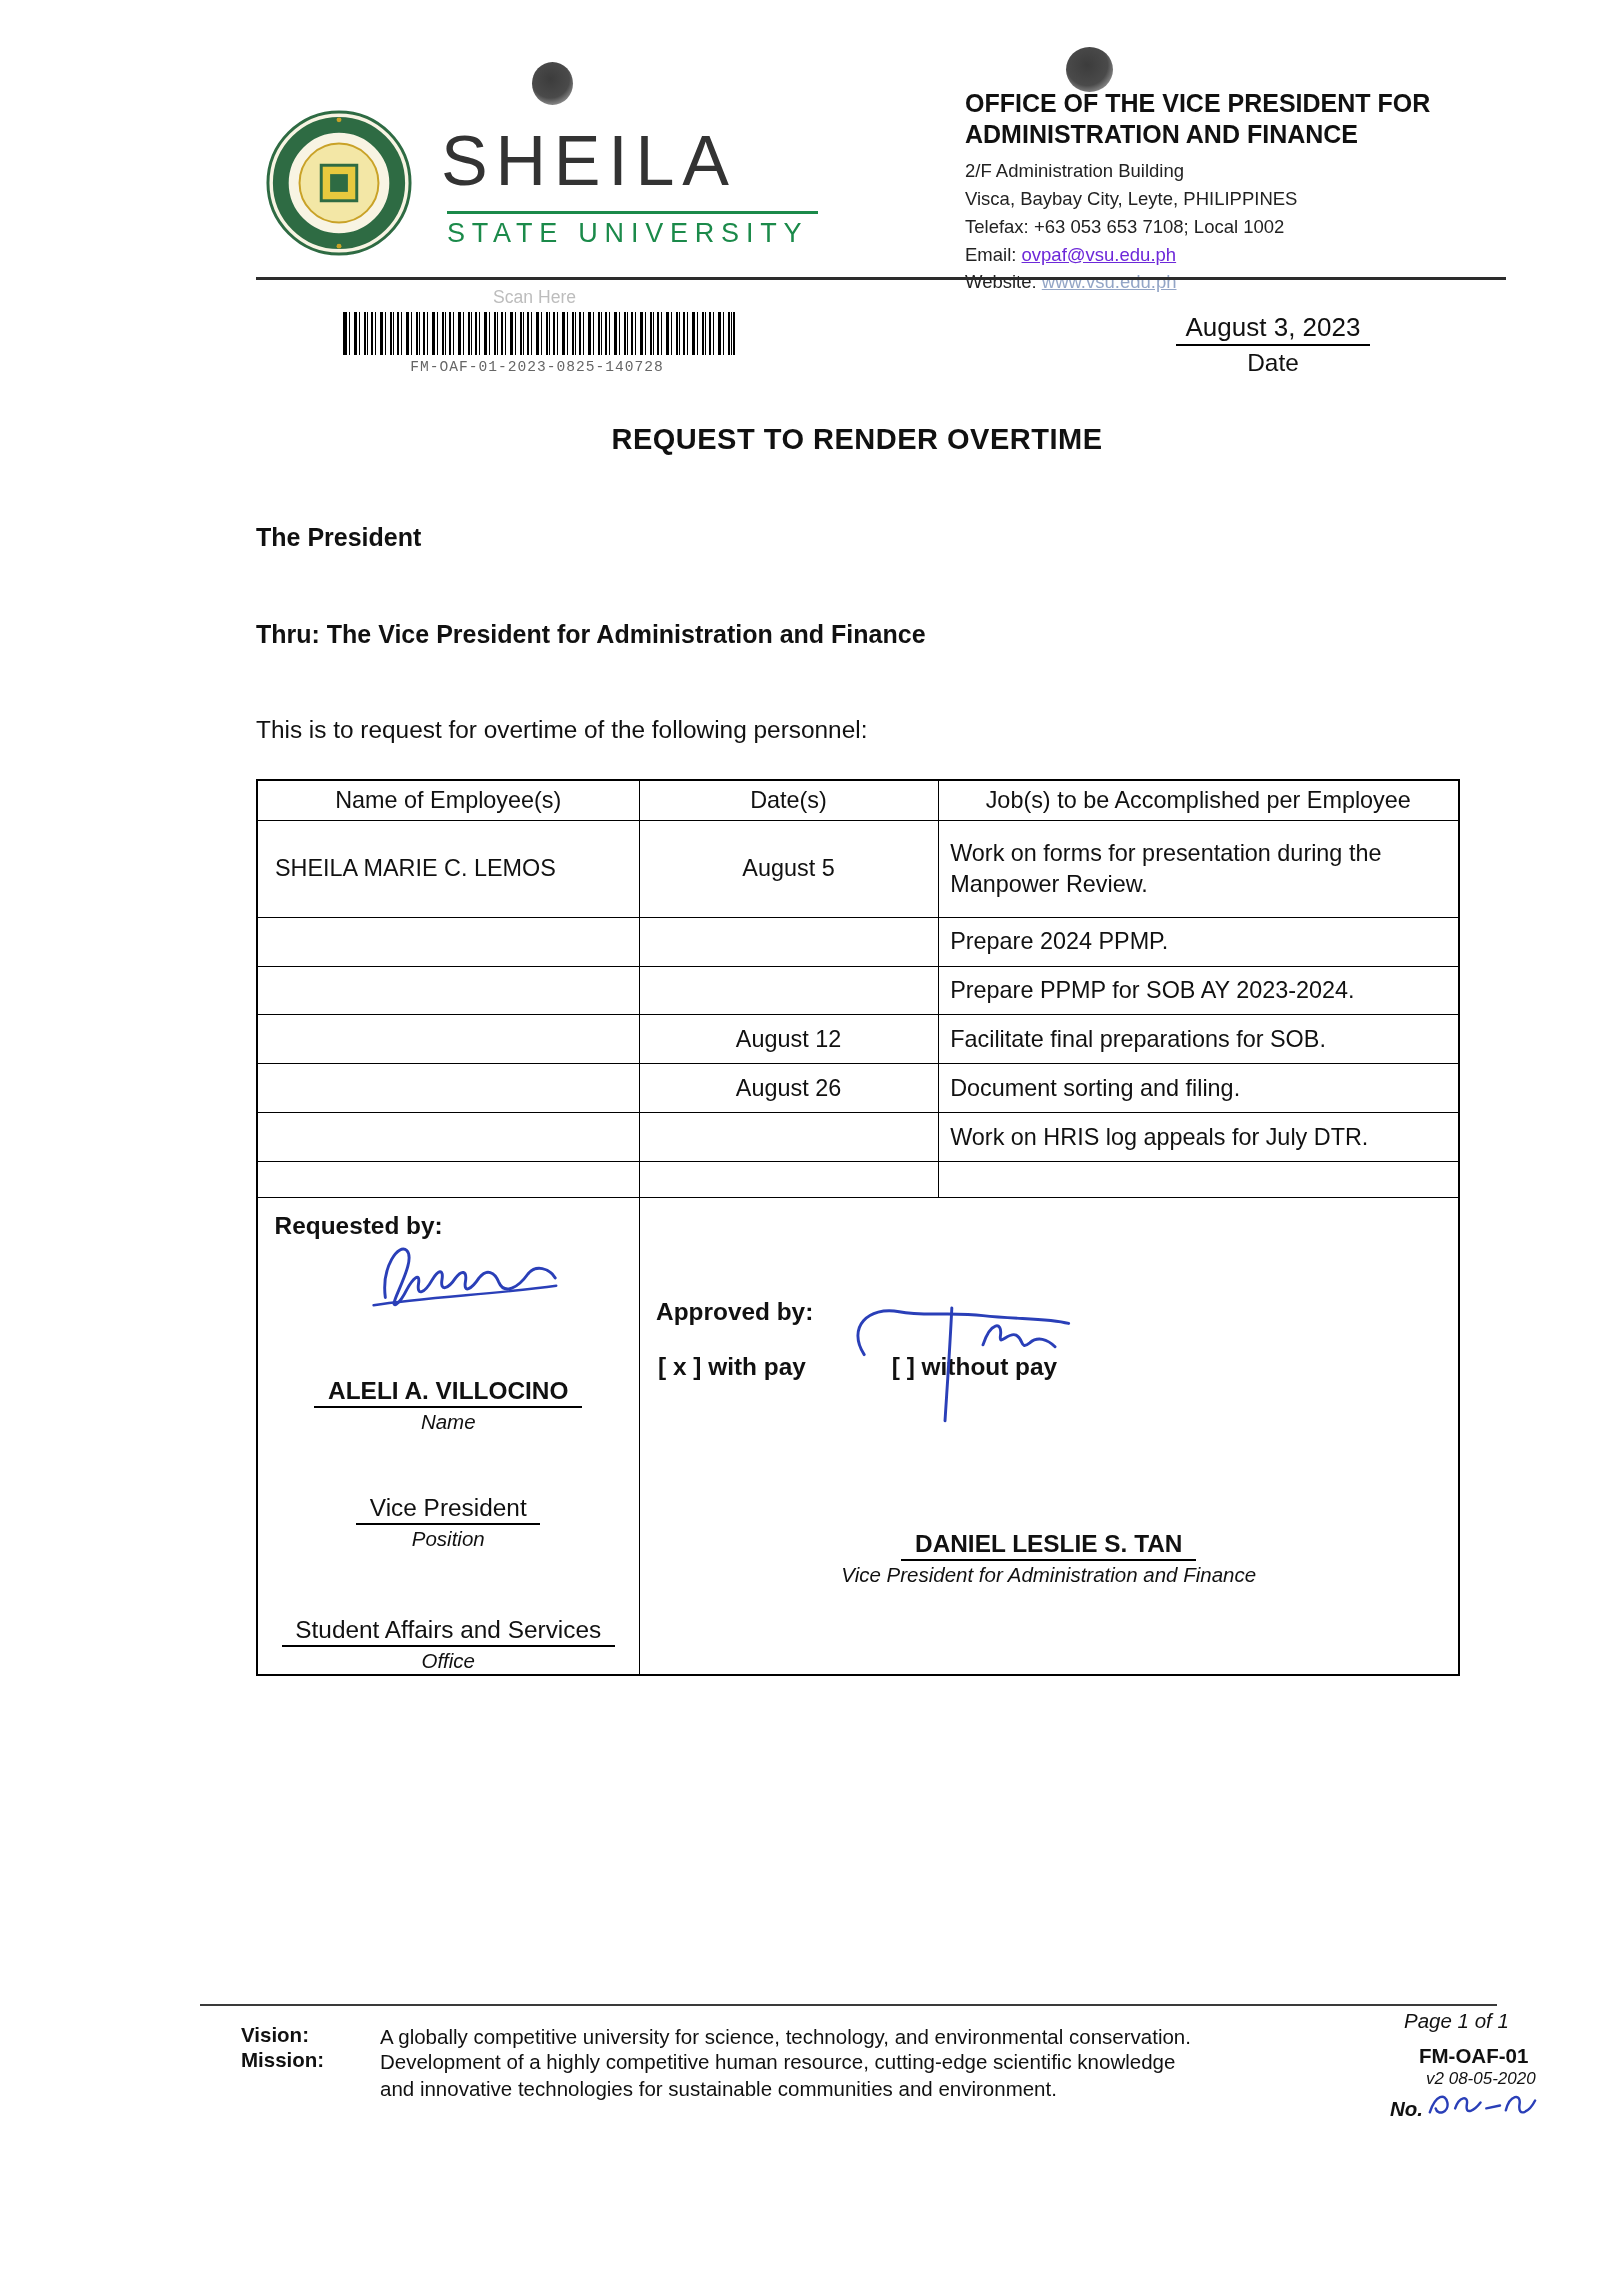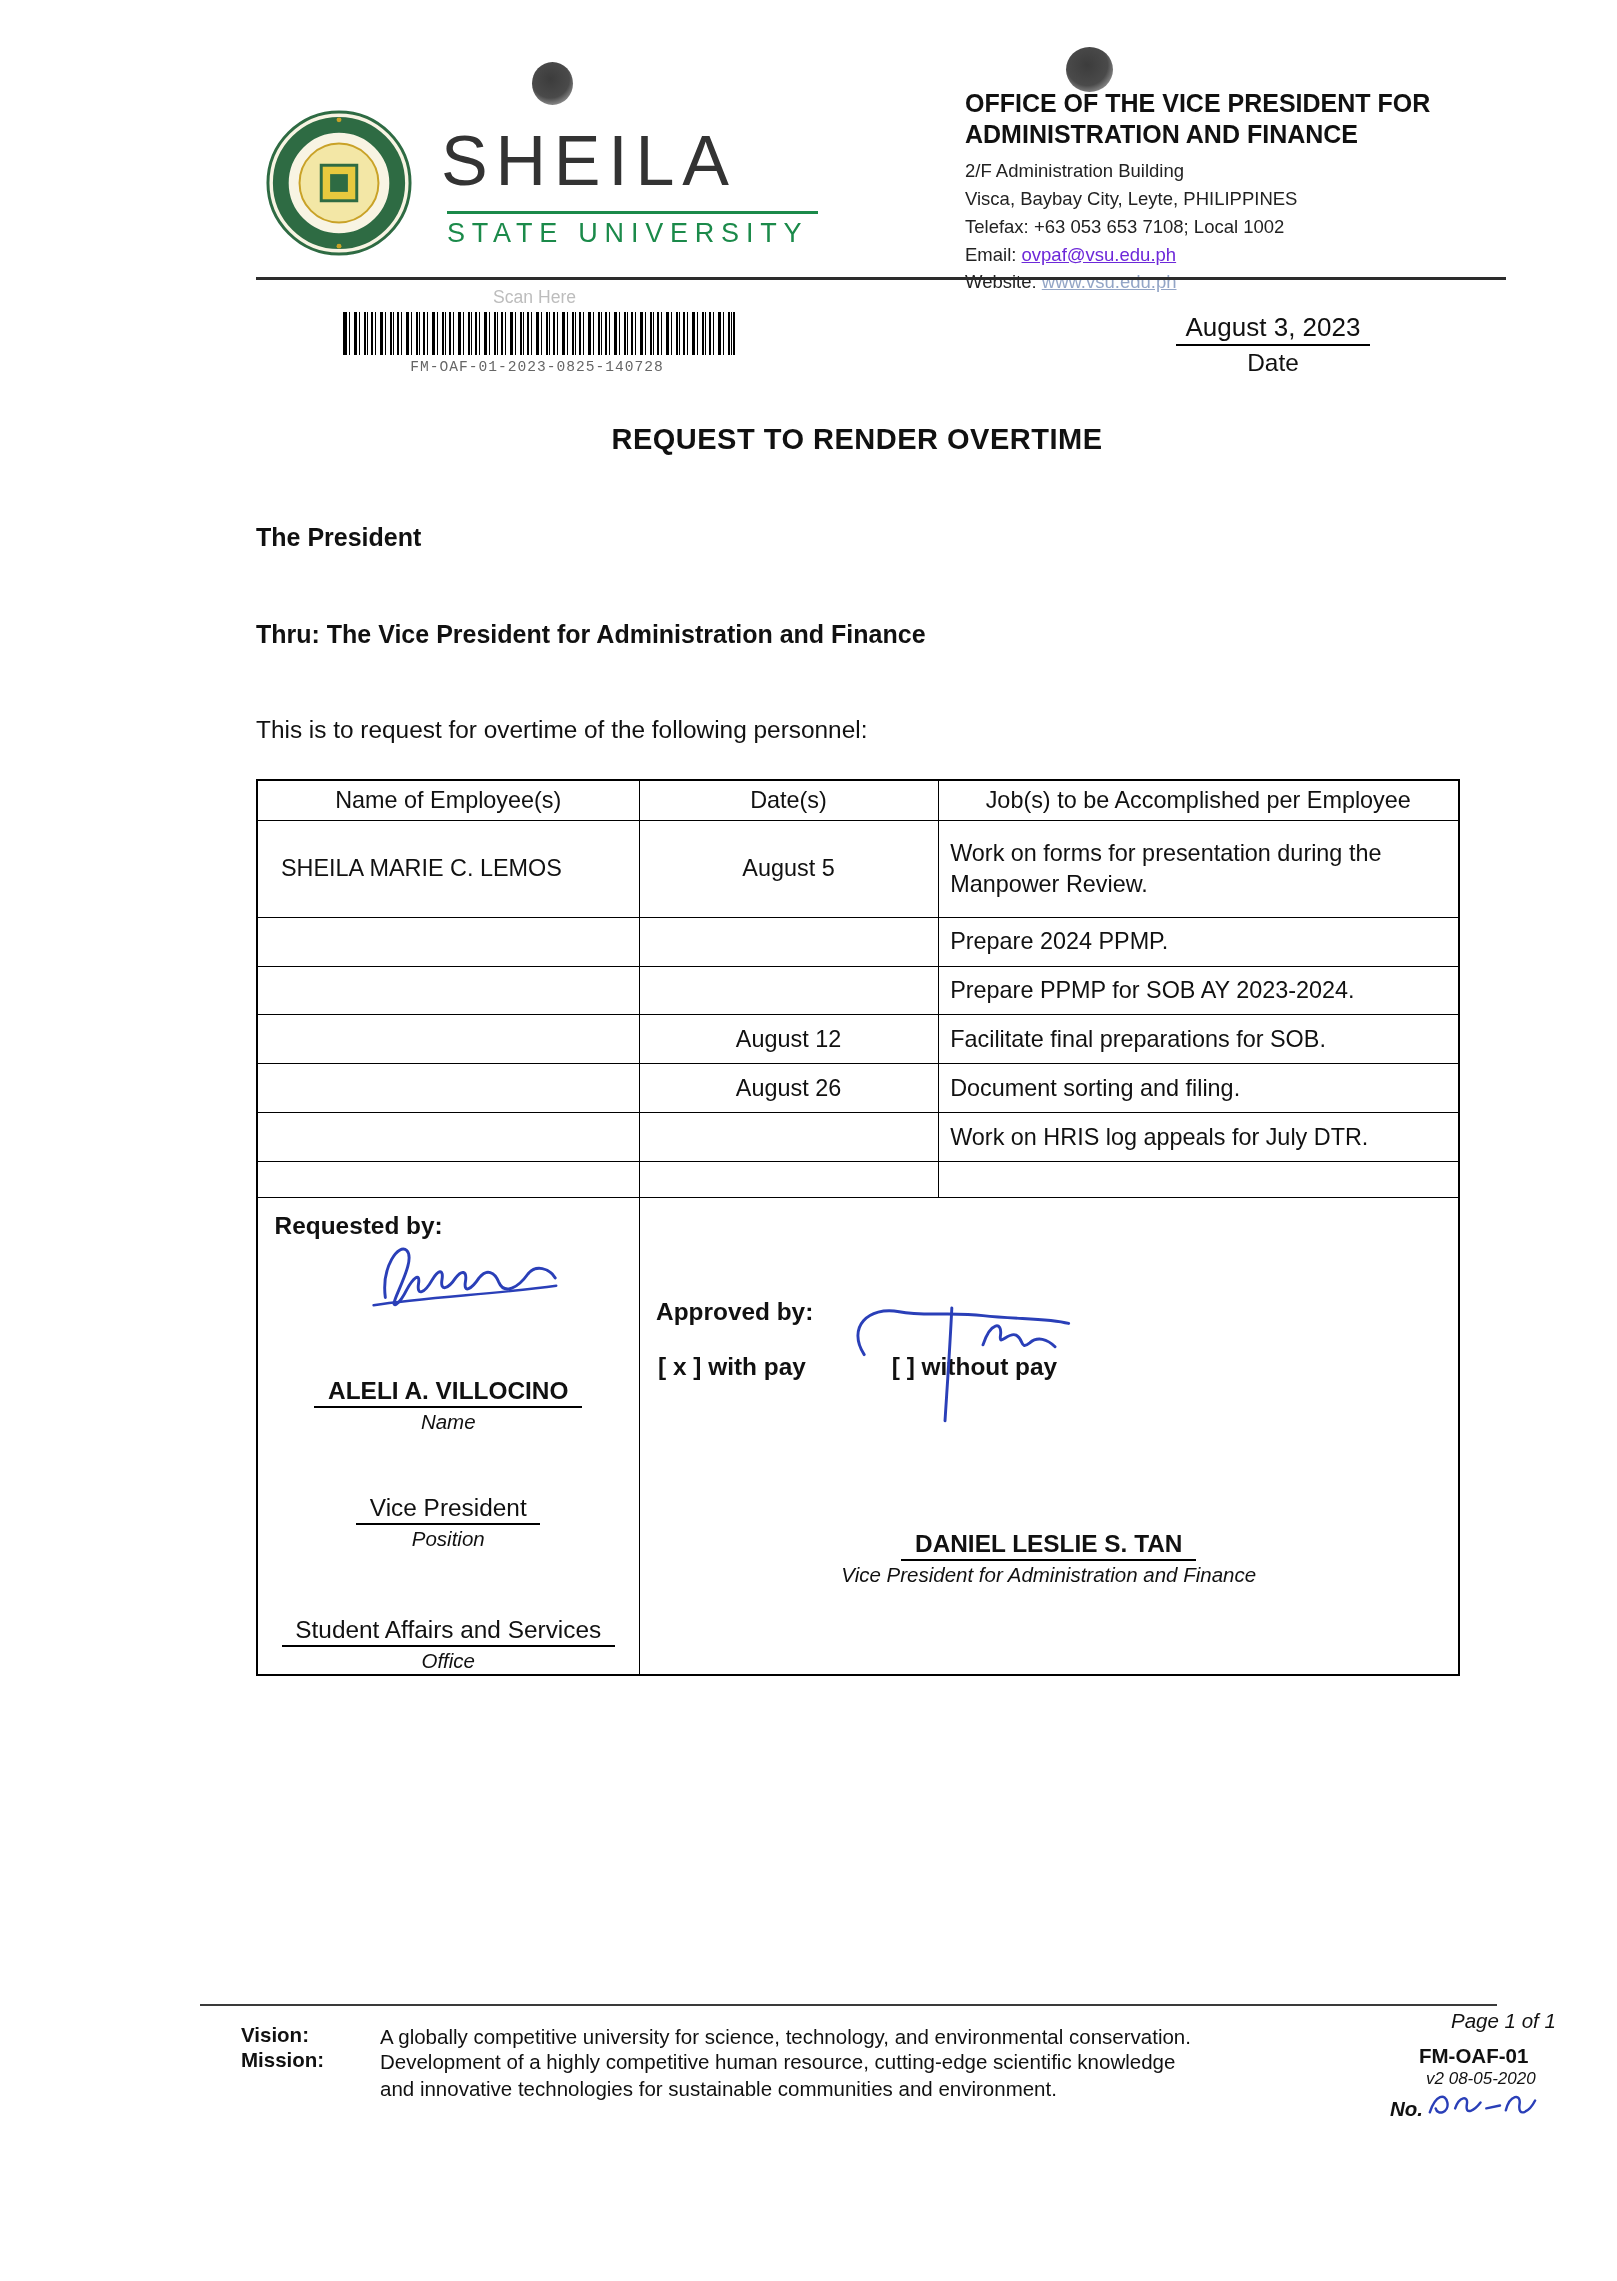--- a/index.html
+++ b/index.html
@@ -51,21 +51,21 @@
   .line-to   { left:256px; top:523px; font-size:25px; font-weight:bold; }
   .line-thru { left:256px; top:620px; font-size:25px; font-weight:bold; }
   .line-intro{ left:256px; top:716px; font-size:24.4px; }
 
   
   table.ot { position:absolute; left:256px; top:779px; width:1202px;
     border-collapse:collapse; table-layout:fixed; }
   table.ot th, table.ot td { border:1px solid #000; font-size:23.4px; vertical-align:middle; }
   table.ot { border:2px solid #000; }
   table.ot th { height:37px; font-weight:400; text-align:center; }
-  td.c-name { padding-left:23px; text-align:left; }
+  td.c-name { padding-left:17px; text-align:left; }
   td.c-date { text-align:center; }
   td.c-job  { padding:3.9px 11.7px; text-align:left; line-height:1.3; }
   tr.r-tall td { height:88px; }
   tr.r-std td  { height:40px; }
   tr.r-gap td  { height:33px; }
 
   
   td.sig { vertical-align:top; position:relative; height:367px; }
   .sig-head { font-size:24.4px; font-weight:bold; margin:13.7px 0 0 15.6px; }
   .u-line { display:inline-block; border-bottom:2px solid #000; padding:0 13.7px 1px 13.7px;margin-top:36px; }
@@ -77,21 +77,21 @@
   .pay-line .gap { display:inline-block; width:86px; }
 
   
   .footer-rule { left:200px; top:2004px; width:1297px; height:2px; background:#3a3a3a; }
   .f-label { font-size:20.5px; font-weight:bold; color:#111; }
   .f-vision-label { left:241px; top:2023px; }
   .f-mission-label { left:241px; top:2048px; }
   .f-text { font-size:20.5px; color:#111; line-height:1.32; }
   .f-vision-text { left:380px; top:2023px; width:858px; }
   .f-mission-text { left:380px; top:2048px; width:829px; }
-  .f-page { left:1404px; top:2009px; width:156px; font-size:20.5px; font-style:italic;margin-left:47px; }
+  .f-page { left:1404px; top:2009px; width:156px; font-size:20.5px; font-style:italic; }
   .f-code { left:1419px; top:2044px; font-size:20.5px; font-weight:bold; }
   .f-ver  { left:1426px; top:2069px; font-size:17px; font-style:italic; }
   .f-no   { left:1390px; top:2097px; font-size:20.5px; font-style:italic; font-weight:bold; }
 </style>
 </head>
 <body>
 
 <div class="page">
 
   <div class="abs hole hole1"></div>

